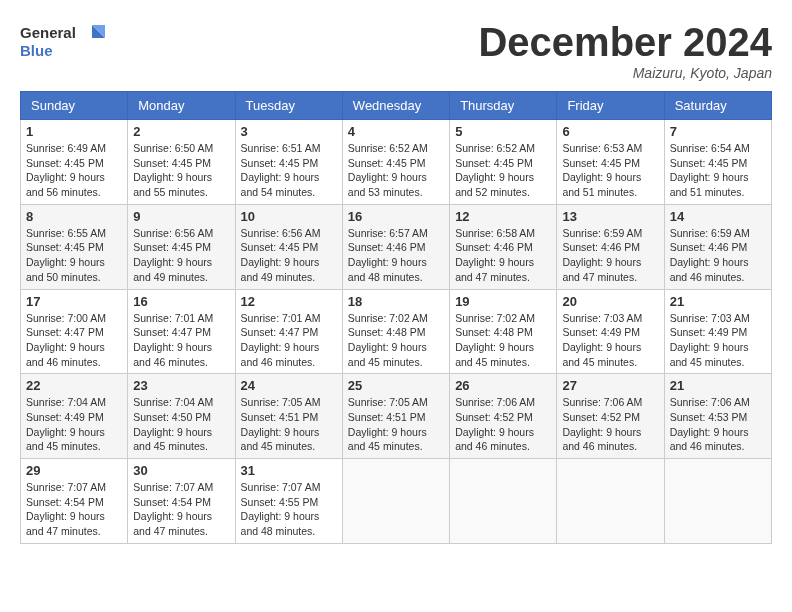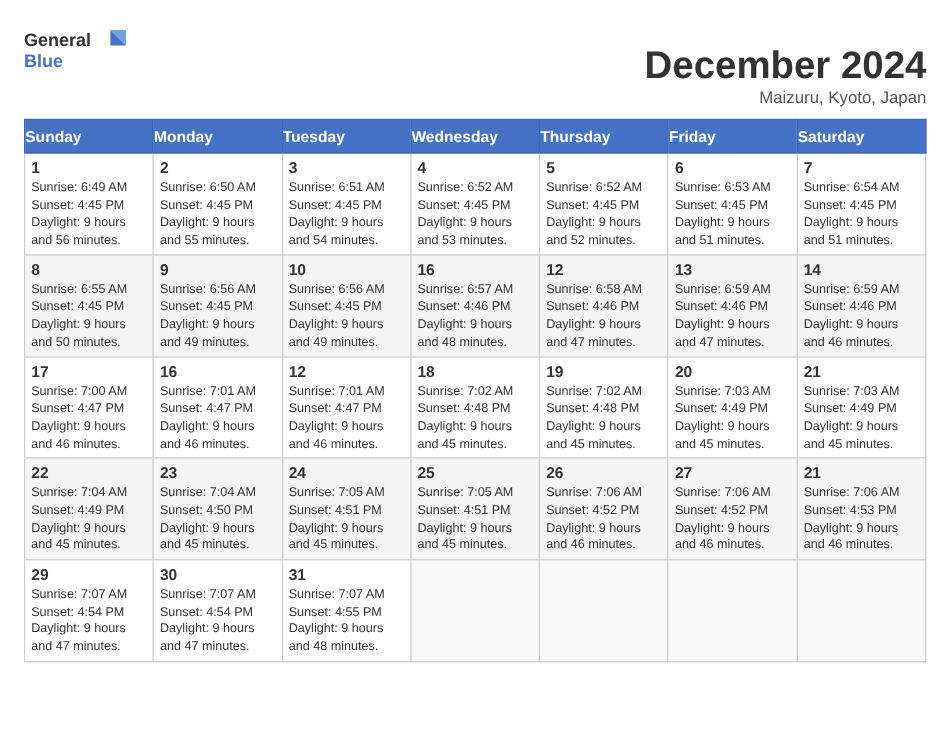--- a/index.html
+++ b/index.html
@@ -16,41 +16,41 @@
       align-items: flex-start;
       margin-bottom: 10px;
     }
     .logo {
       display: flex;
     }
     .title-block {
       text-align: right;
     }
     .month-title {
-      font-size: 32px;
+      font-size: 40px;
       font-weight: bold;
       color: #333;
-      margin-top: 16px;
     }
     .location {
       font-size: 14px;
       color: #555;
+      font-style: italic;
     }
     .calendar {
       width: 100%;
       border-collapse: collapse;
       font-size: 11px;
     }
     .calendar th {
       background-color: #4472C4;
       color: #fff;
       text-align: left;
-      padding: 6px 0;
+      padding: 6px 10px;
       font-size: 13px;
-      font-weight: bold;
+      font-weight: normal;
       border: 1px solid #3a65b8;
     }
     .calendar td {
       border: 1px solid #ccc;
       vertical-align: top;
       padding: 4px 5px;
       width: 107px;
       min-height: 80px;
       background: #fff;
     }

